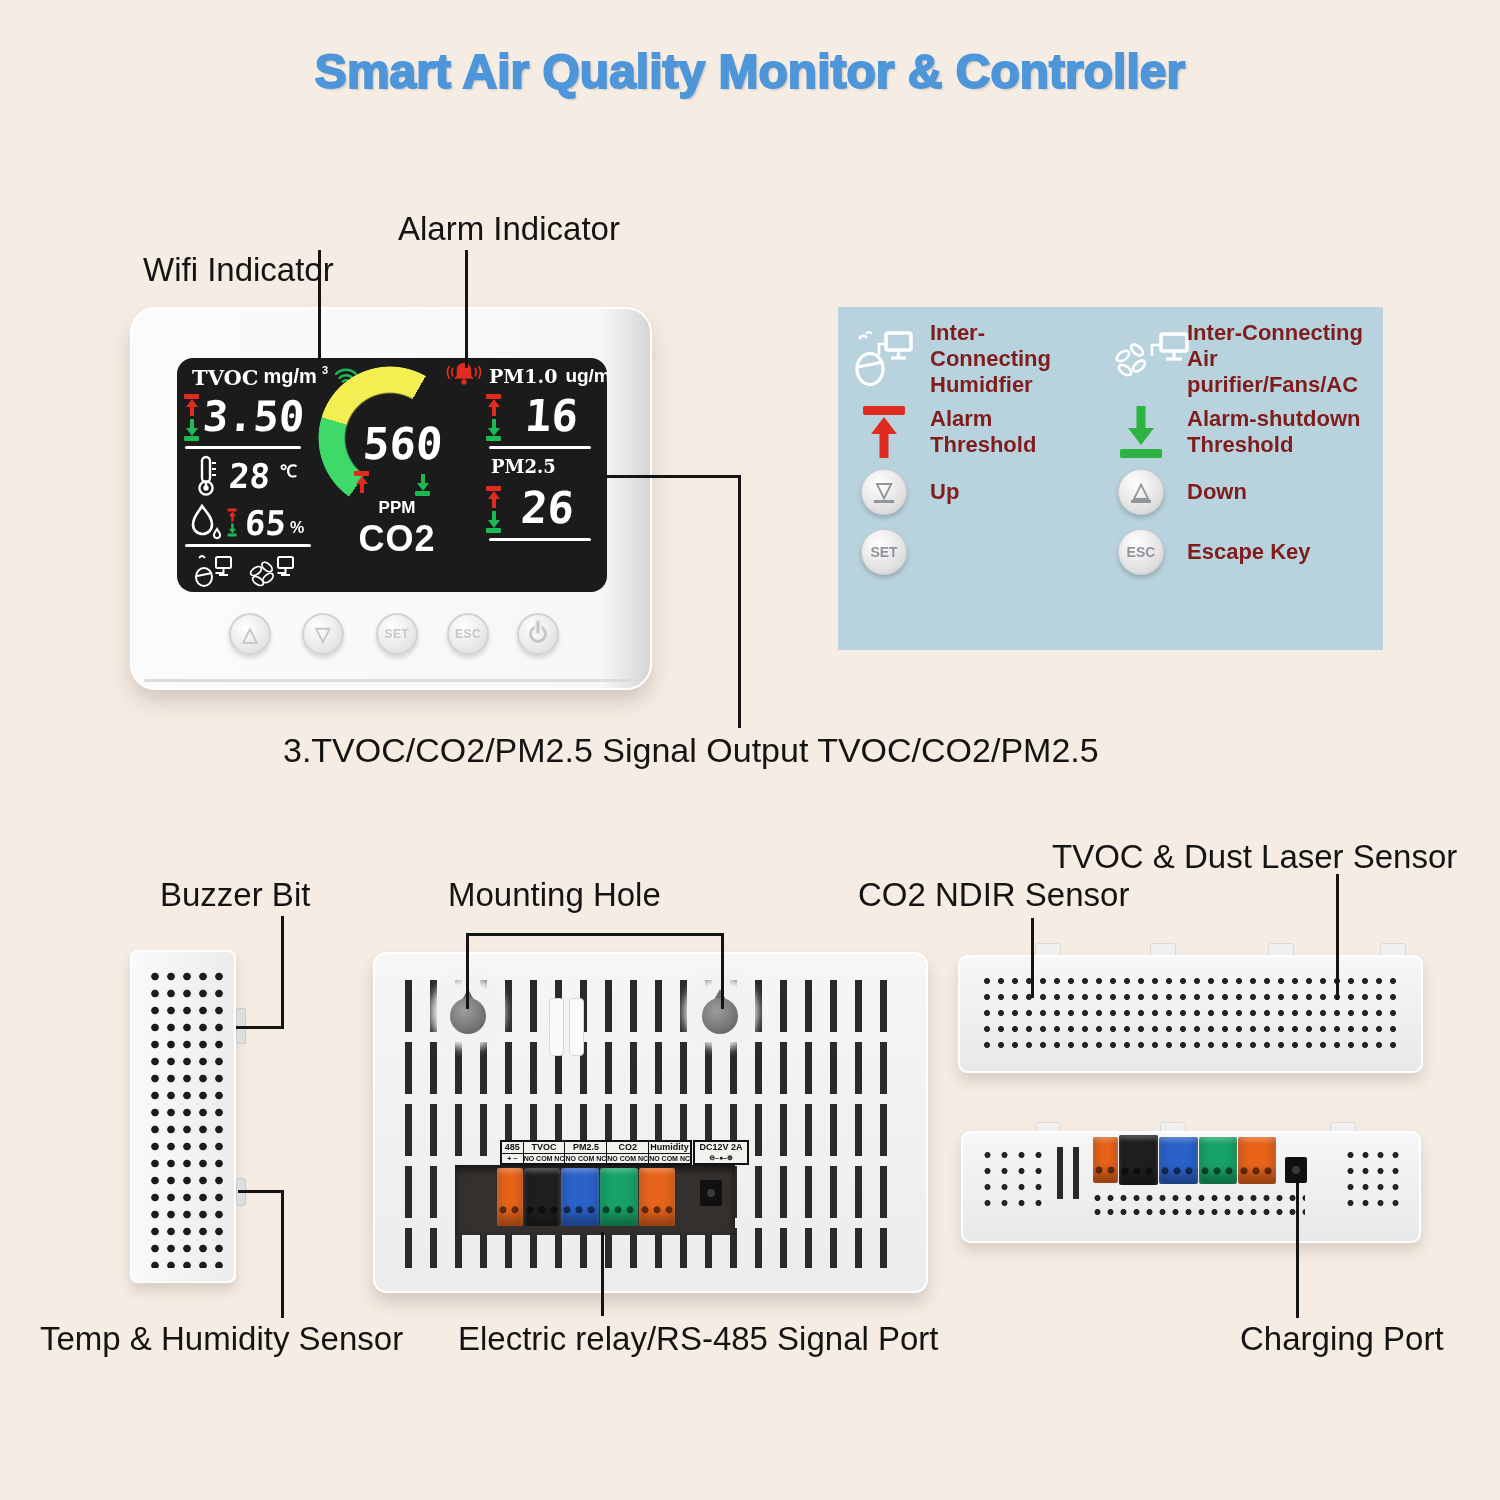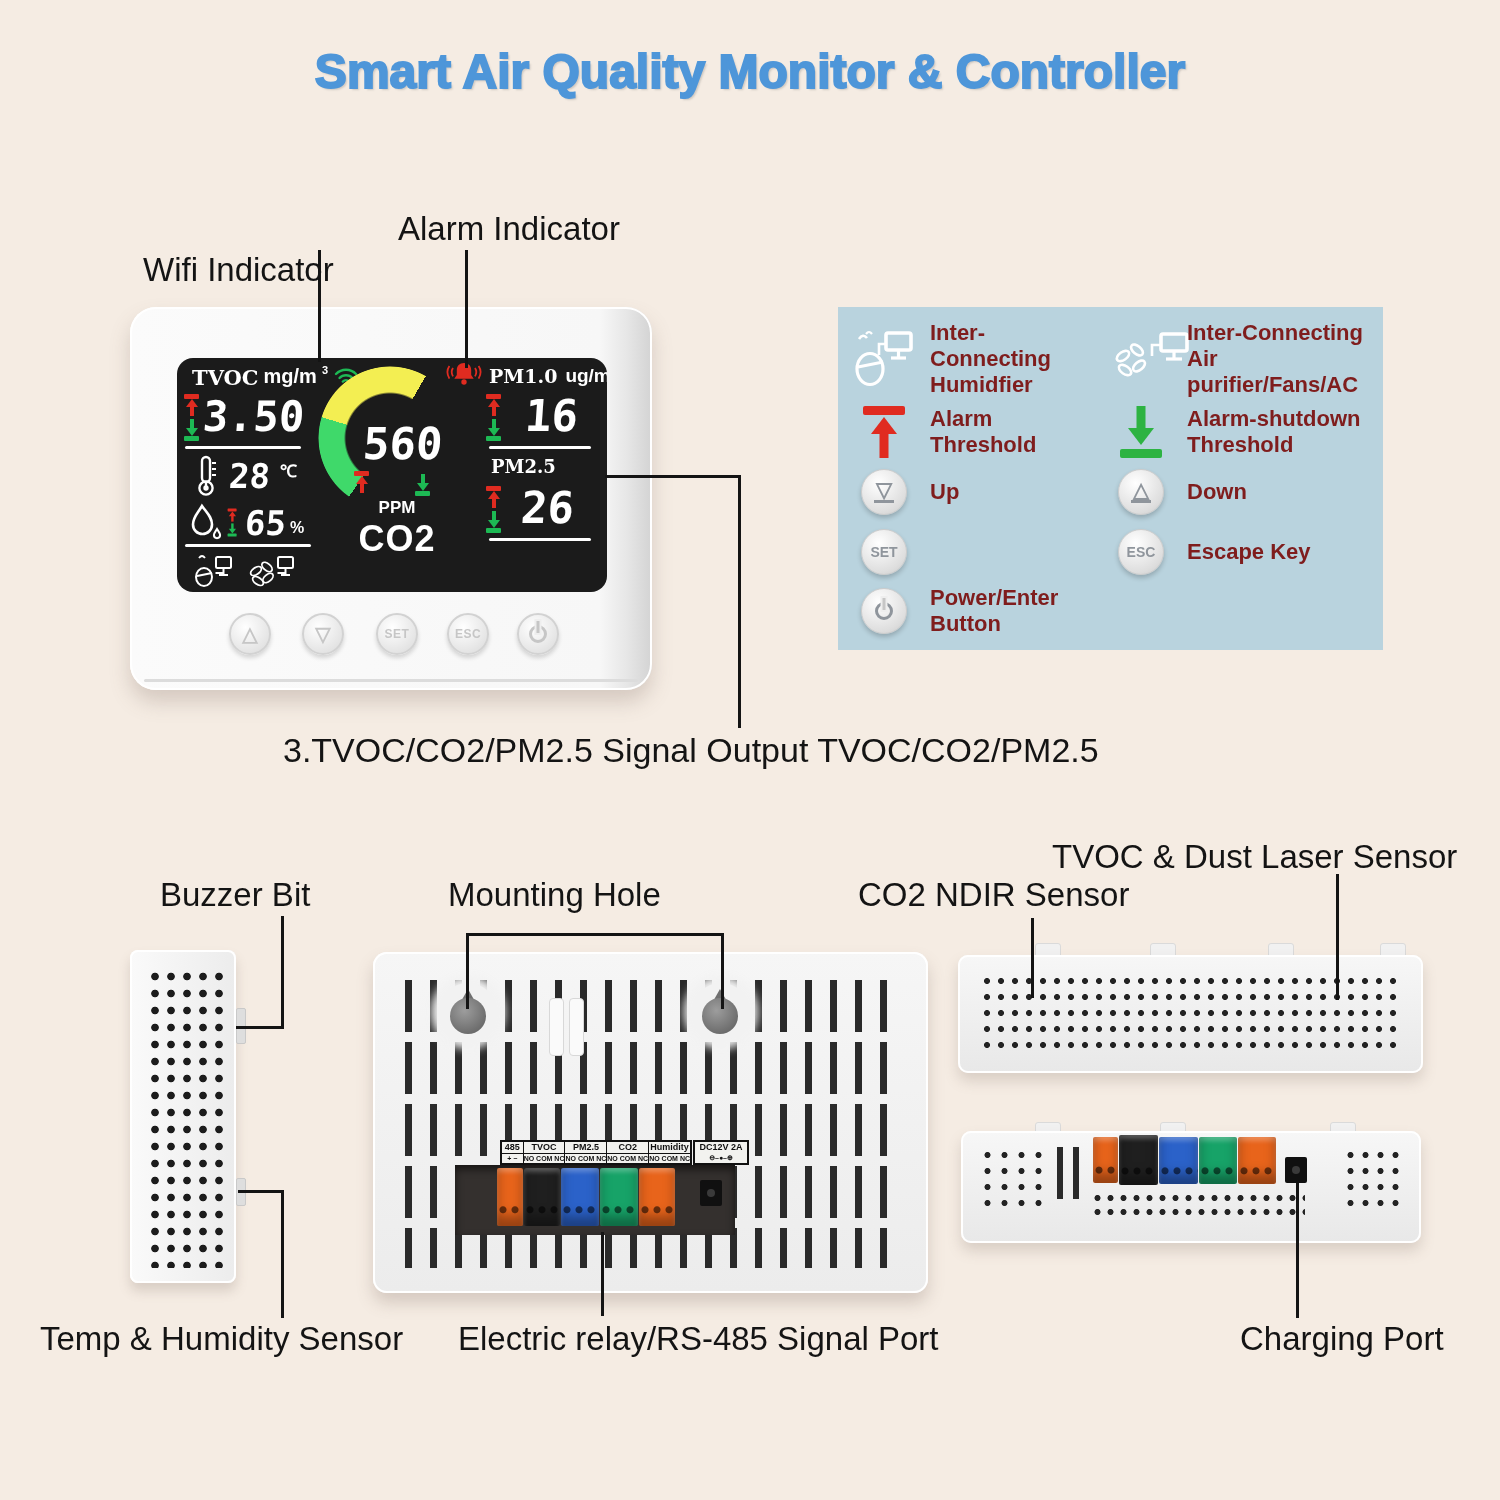--- a/index.html
+++ b/index.html
@@ -400,30 +400,20 @@
     <span class="lg-ico">
         <span class="lg-btn small-txt">
           <span>ESC</span>
         </span>
       </span>
     <div class="lg-txt">
         <div>Escape Key</div>
       </div>
   </div>
 
-  <div class="lg-cell">
-    <span class="lg-ico">
-        <span class="lg-btn">
-          <span class="pow-glyph" style="border-color:#8f959c;"></span>
-        </span>
-      </span>
-    <div class="lg-txt">
-        <div>Power/Enter Button</div>
-      </div>
-  </div>
 </div>
 
 <div class="abs callout" style="left:160px; top:876px;">Buzzer Bit</div>
 <div class="abs callout" style="left:448px; top:876px;">Mounting Hole</div>
 <div class="abs callout" style="left:830px; top:876px;margin-left:28px;">CO2 NDIR Sensor</div>
 <div class="abs callout" style="left:1052px; top:838px;">TVOC &amp; Dust Laser Sensor</div>
 <div class="abs callout" style="left:40px; top:1320px;">Temp &amp; Humidity Sensor</div>
 <div class="abs callout" style="left:458px; top:1320px;">Electric relay/RS-485 Signal Port</div>
 <div class="abs callout" style="left:1240px; top:1320px;">Charging Port</div>
 

